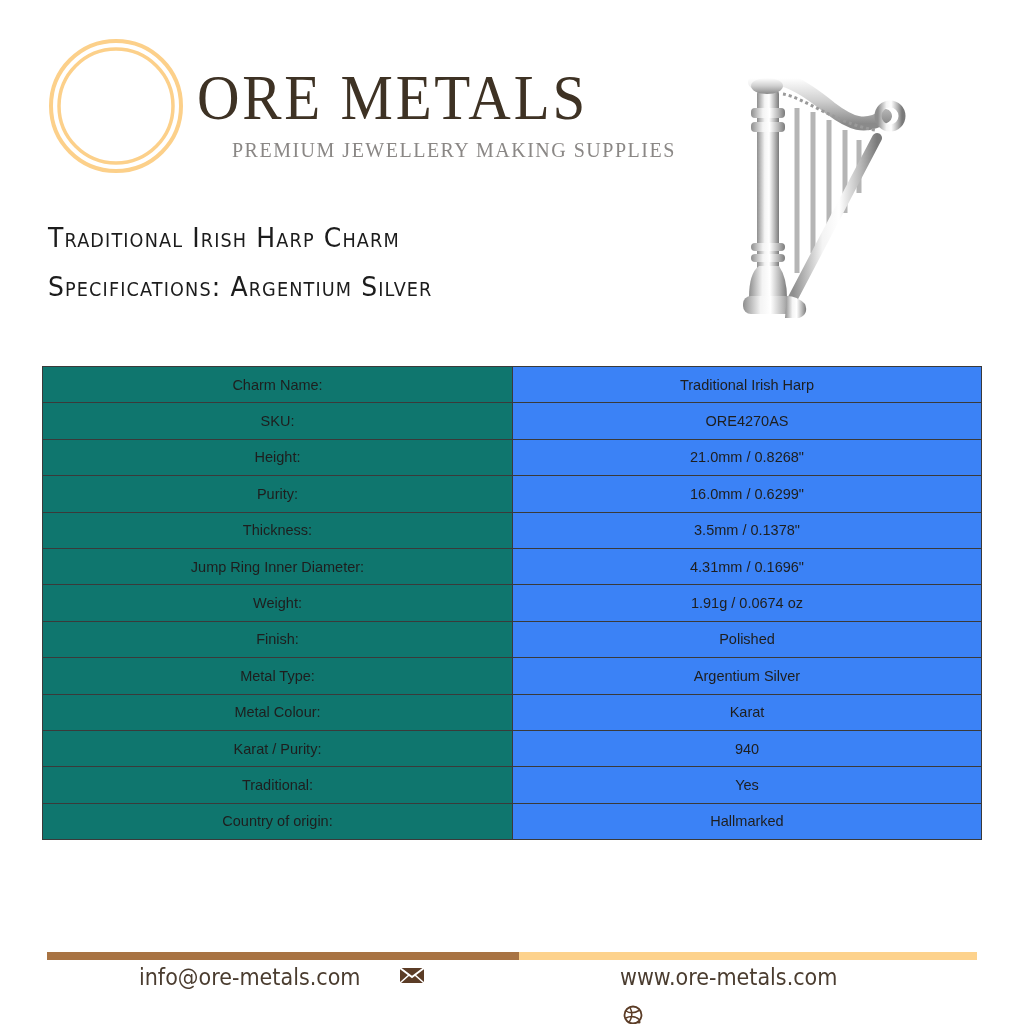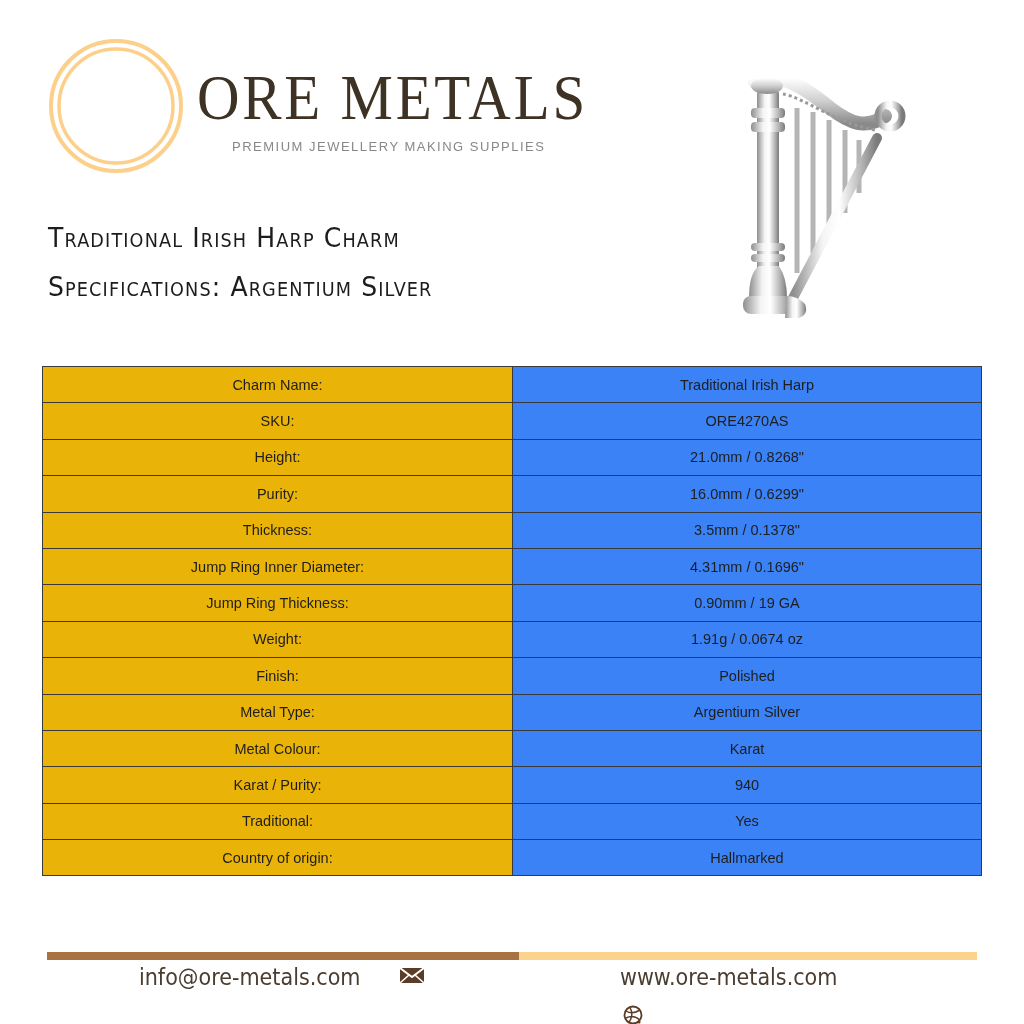--- a/index.html
+++ b/index.html
@@ -1,30 +1,30 @@
 <!DOCTYPE html>
 <html><head>
 <meta charset="utf-8">
 <style>
   html, body { margin: 0; padding: 0; background: #ffffff; }
   body { width: 1024px; height: 1024px; position: relative; overflow: hidden; font-family: "Liberation Sans", sans-serif; }
 
   .logo-rings { position: absolute; left: 48px; top: 38px; width: 136px; height: 136px; }
   .brand-name { position: absolute; left: 197px; top: 66px; font-family: "Liberation Serif", serif; font-size: 64px; letter-spacing: 3px; color: #3e3224; line-height: 1; white-space: nowrap; transform: scaleX(0.92); transform-origin: left top; }
-  .brand-tagline { position: absolute; left: 232px; top: 139px; font-family: Liberation Sans, sans-serif; font-size: 13px; letter-spacing: 1.5px; color: #8a8785; white-space: nowrap; font-weight: 300; }
+  .brand-tagline { position: absolute; left: 232px; top: 139px; font-family: Liberation Serif, serif; font-size: 20px; letter-spacing: 1.5px; color: #8a8785; white-space: nowrap; font-weight: 300; }
 
   .title-line { position: absolute; left: 48px; font-family: "DejaVu Sans", sans-serif; font-variant: small-caps; color: #1c1c1c; font-size: 27px; letter-spacing: 1.2px; white-space: nowrap; line-height: 1; transform: scaleX(0.93); transform-origin: left top; }
   .title-1 { top: 224px; }
   .title-2 { top: 273px; }
 
   .product-image { position: absolute; left: 735px; top: 68px; width: 175px; height: 262px; }
 
   .spec-table { position: absolute; left: 42px; top: 366px; width: 940px; border-collapse: collapse; border: 1.5px solid #3a3a3a; table-layout: fixed; }
   .spec-table td { border: 1.5px solid #3a3a3a; height: 35.4px; padding: 0; text-align: center; vertical-align: middle; font-size: 14.5px; color: #1e1e1e; }
-  .spec-table td.label { background: #eab308; width: 469px; }
+  .spec-table td.label { background: #0f766e; width: 469px; }
   .spec-table td.value { background: #3b82f6; }
 
   .footer-bar { position: absolute; top: 952px; height: 8px; }
   .footer-bar.left { left: 47px; width: 472px; background: #a87343; }
   .footer-bar.right { left: 519px; width: 458px; background: #fdd28c; }
 
   .footer-item { position: absolute; top: 964px; display: flex; gap: 14px; }
   .footer-item.email { left: 139px; }
   .footer-item.web { left: 620px; flex-direction: column; }
   .footer-text { font-family: "DejaVu Sans", sans-serif; font-size: 23px; color: #4a3c2f; white-space: nowrap; transform: scaleX(0.9); transform-origin: left center; }
@@ -106,24 +106,20 @@
     </tr>
     <tr>
       <td class="label">Thickness:</td>
       <td class="value">3.5mm / 0.1378"</td>
     </tr>
     <tr>
       <td class="label">Jump Ring Inner Diameter:</td>
       <td class="value">4.31mm / 0.1696"</td>
     </tr>
     <tr>
-      <td class="label">Jump Ring Thickness:</td>
-      <td class="value">0.90mm / 19 GA</td>
-    </tr>
-    <tr>
       <td class="label">Weight:</td>
       <td class="value">1.91g / 0.0674 oz</td>
     </tr>
     <tr>
       <td class="label">Finish:</td>
       <td class="value">Polished</td>
     </tr>
     <tr>
       <td class="label">Metal Type:</td>
       <td class="value">Argentium Silver</td>

